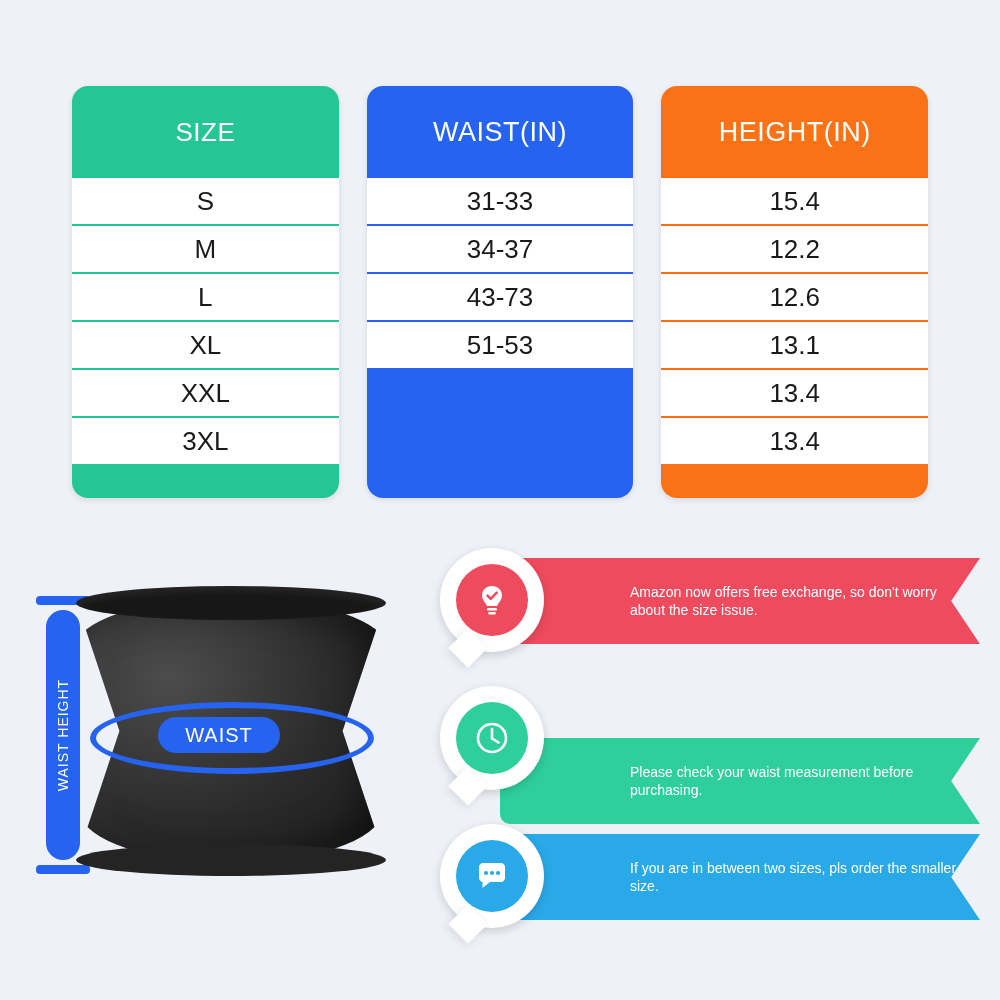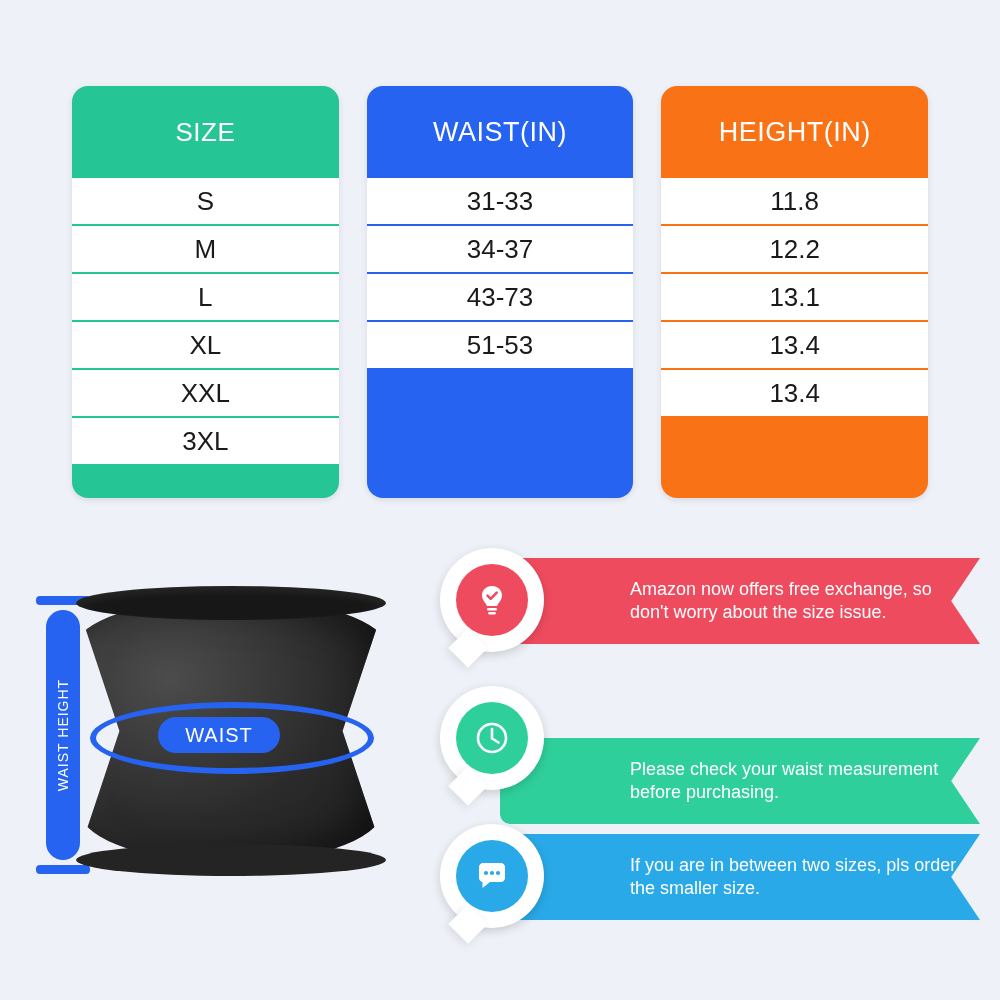--- a/index.html
+++ b/index.html
@@ -197,21 +197,21 @@
   .b1 .banner-shape { background: #ef4b5e; }
   .b2 .banner-shape { background: #2fcf9c; }
   .b3 .banner-shape { background: #29a9e8; }
 
   .banner-text {
     position: relative;
     z-index: 3;
     margin-left: 130px;
     width: 330px;
     color: #ffffff;
-    font-size: 18px;
+    font-size: 14px;
     line-height: 1.3;
   }
 
   .badge {
     position: absolute;
     left: 0;
     width: 104px;
     height: 104px;
     border-radius: 50%;
     background: #ffffff;
@@ -272,22 +272,23 @@
       <div class="cell">31-33</div>
       <div class="cell">34-37</div>
       <div class="cell">43-73</div>
       <div class="cell">51-53</div>
     </div>
   </div>
 
   <div class="col col-height">
     <div class="col-head">HEIGHT(IN)</div>
     <div class="col-body">
-      <div class="cell">11.8</div>
+      <div class="cell">15.4</div>
       <div class="cell">12.2</div>
+      <div class="cell">12.6</div>
       <div class="cell">13.1</div>
       <div class="cell">13.4</div>
       <div class="cell">13.4</div>
     </div>
   </div>
 
 </div>
 
 <div class="illustration">
   <div class="tick tick-top"></div>

